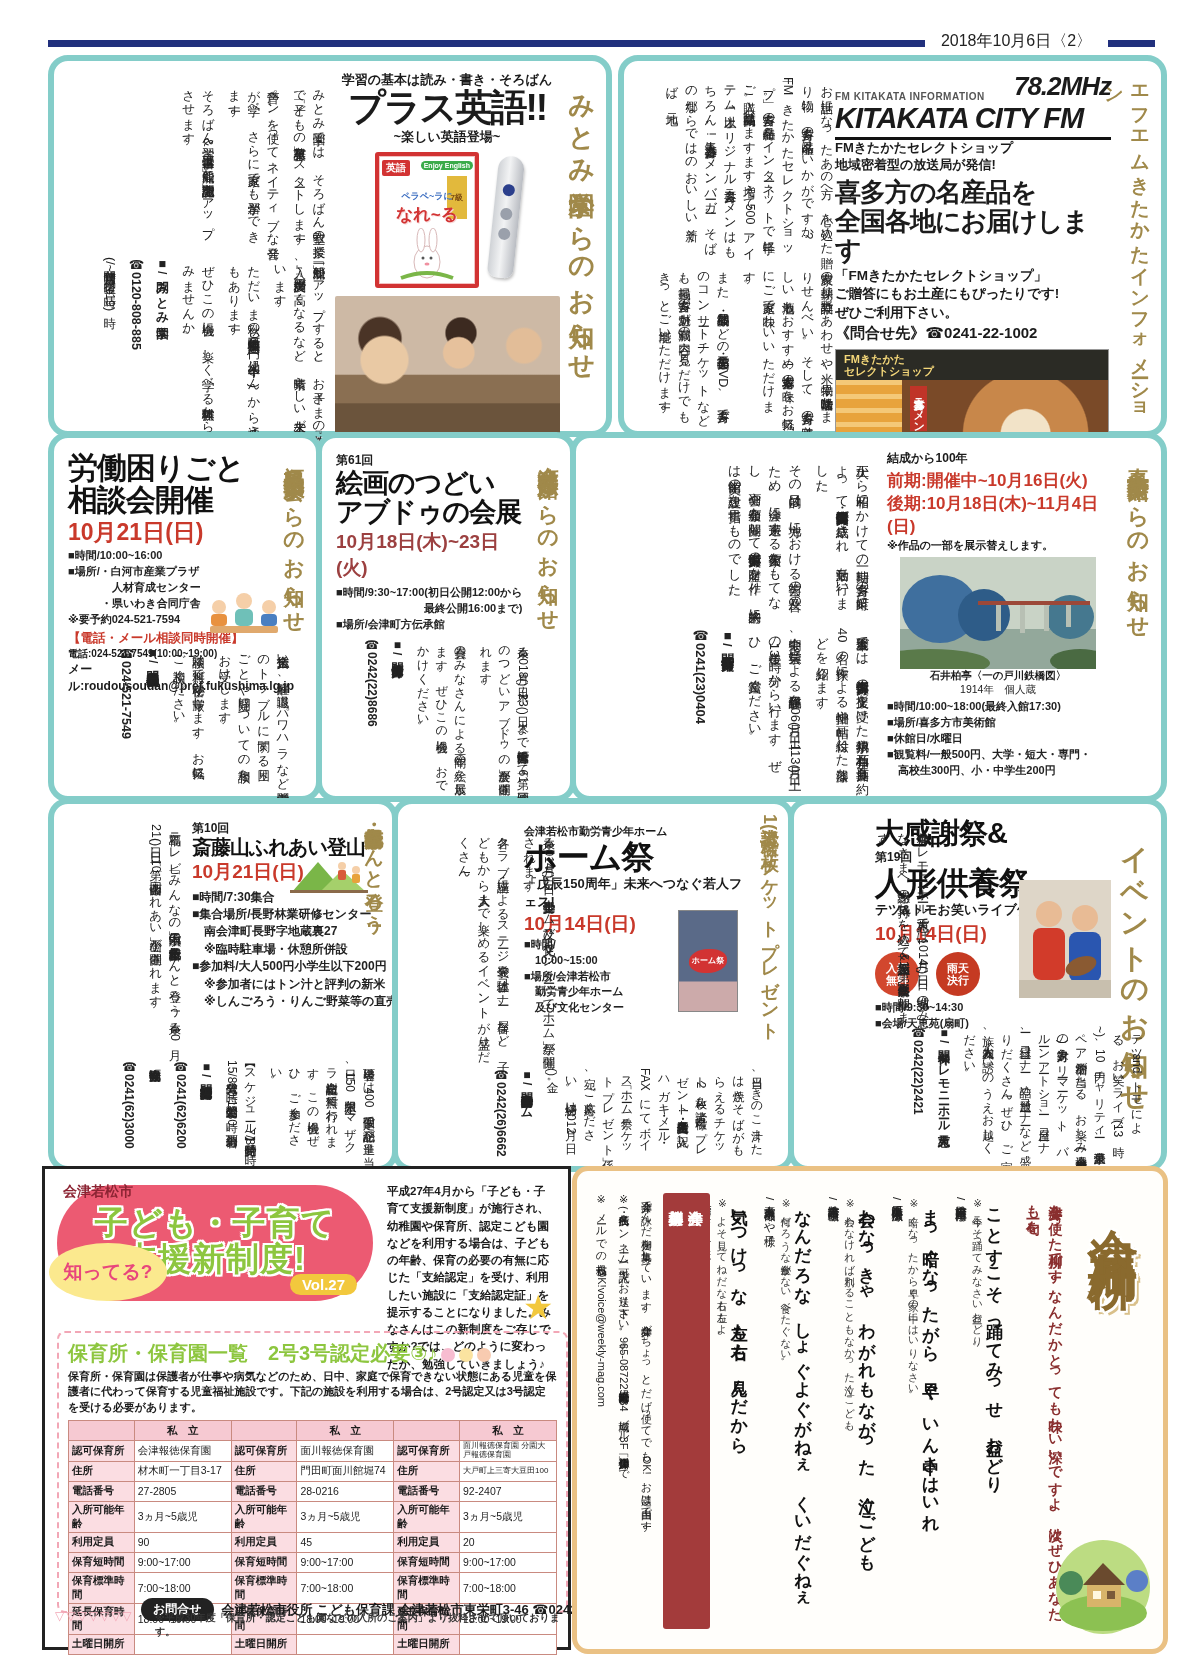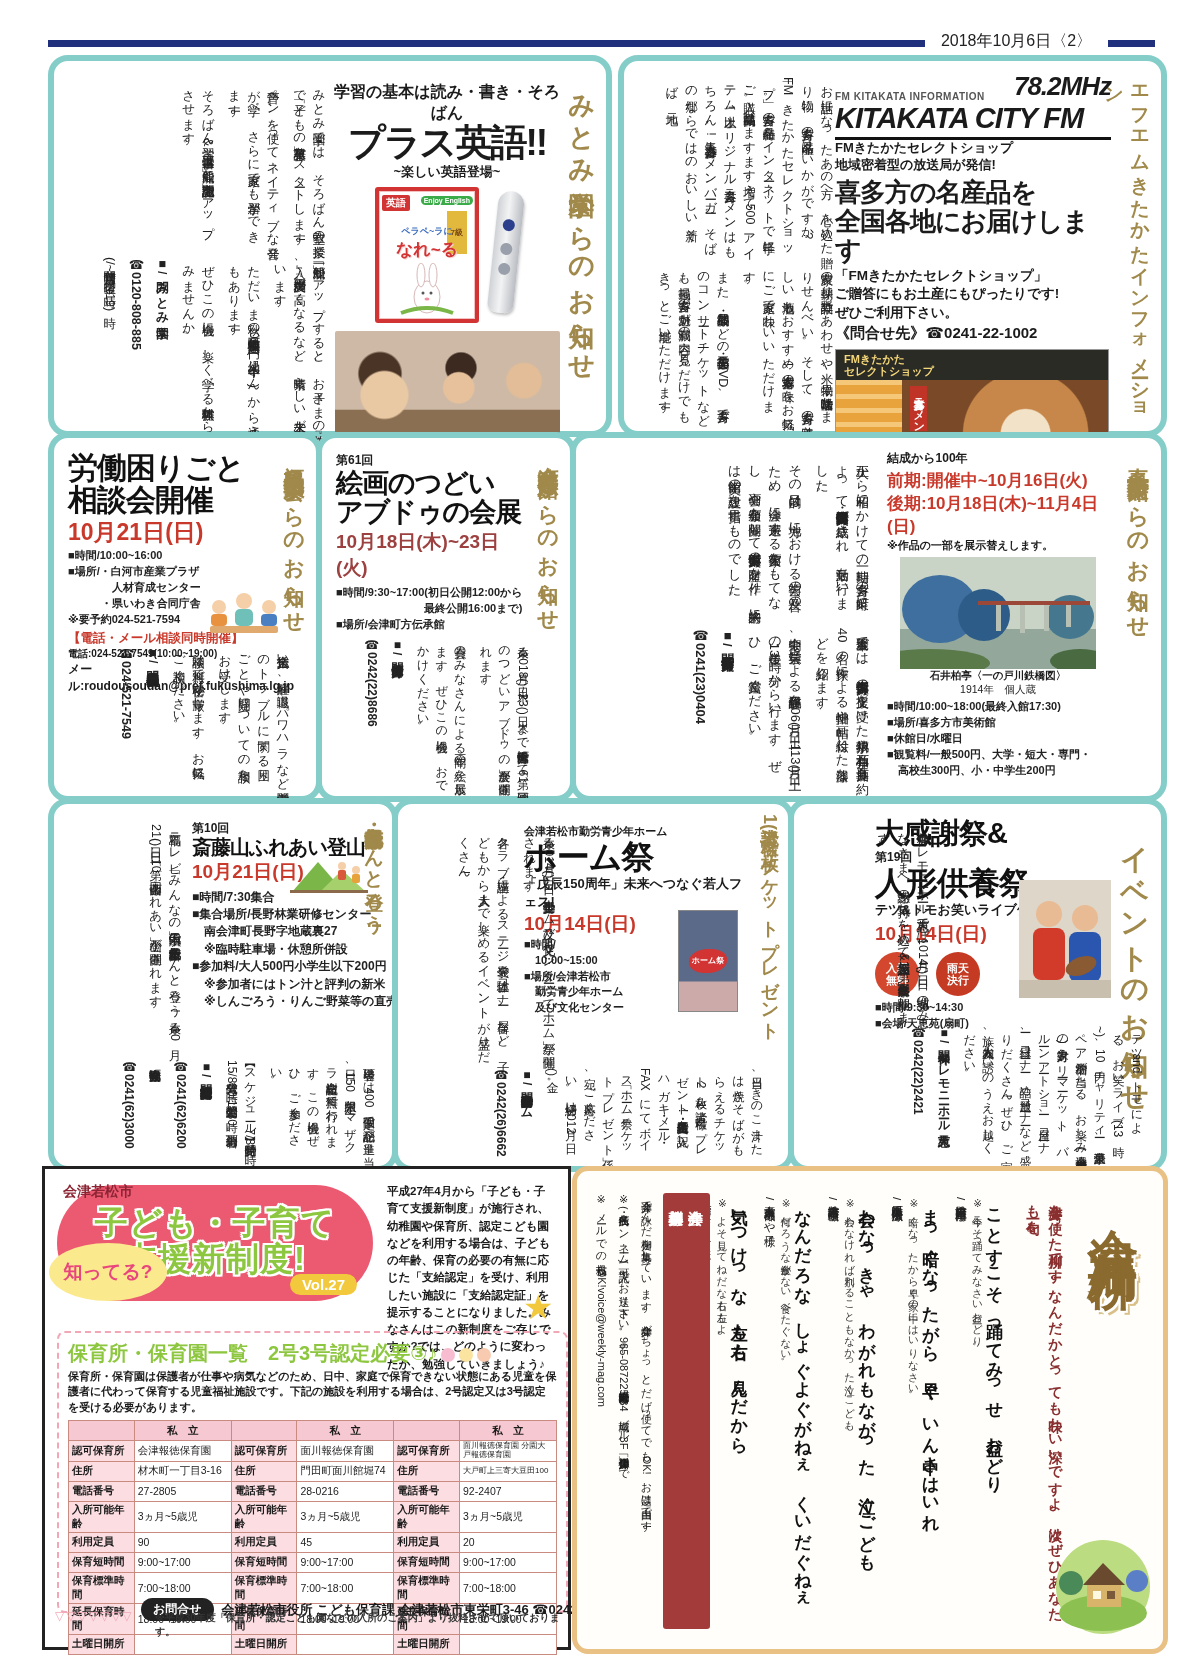--- a/index.html
+++ b/index.html
@@ -19,21 +19,21 @@
   .hblock{position:absolute;}
   .headline{font-weight:bold;color:#111;line-height:1.08;white-space:pre-line;letter-spacing:-1px;}
   .subno{font-weight:bold;font-size:12px;}
   .rdate{color:#c9392b;font-weight:bold;}
   .ddate{color:#9c4040;font-weight:bold;}
   .infolines{font-size:11px;line-height:1.45;font-weight:bold;color:#222;}
   .infolines div{white-space:pre;}
   .pre{white-space:pre-line;}
   
   .ad{position:absolute;text-align:center;}
-  .ad .catch{font-size:16px;font-weight:bold;margin-top:11px;}
+  .ad .catch{font-size:13px;font-weight:bold;}
   .ad .bigttl{font-size:37px;font-weight:bold;letter-spacing:-2px;line-height:1.05;}
   .ad .subttl{font-size:13px;font-weight:bold;}
   .ad-row{display:flex;justify-content:center;align-items:flex-start;gap:14px;margin-top:6px;}
   .book{position:relative;width:96px;height:128px;border:4px solid #d23333;background:#fff;border-radius:3px;
         box-shadow:0 0 0 1px #f3c1c1 inset;}
   .book .tag{position:absolute;left:3px;top:4px;background:#d23333;color:#fff;font-size:10px;font-weight:bold;padding:1px 4px;border-radius:2px;}
   .book .pill{position:absolute;right:2px;top:5px;background:#3bab4a;color:#fff;font-size:7px;font-weight:bold;padding:1px 3px;border-radius:6px;}
   .book .grade{position:absolute;right:8px;top:20px;background:#e2b93c;color:#7a4a12;font-size:8px;font-weight:bold;padding:16px 4px;}
   .book .mid{position:absolute;left:0;right:0;top:34px;color:#3a6cc0;font-size:9px;font-weight:bold;}
   .book .nare{position:absolute;left:0;right:0;top:47px;color:#d23333;font-size:17px;font-weight:bold;text-shadow:1px 1px 0 #f8d8d8;}
@@ -459,21 +459,21 @@
             <tr>
               <td class="lbl">認可保育所</td>
               <td class="val">会津報徳保育園</td>
               <td class="lbl">認可保育所</td>
               <td class="val">面川報徳保育園</td>
               <td class="lbl">認可保育所</td>
               <td class="val tiny">面川報徳保育園 分園大戸報徳保育園</td>
             </tr>
             <tr>
               <td class="lbl">住所</td>
-              <td class="val">材木町一丁目3-16</td>
+              <td class="val">材木町一丁目3-17</td>
               <td class="lbl">住所</td>
               <td class="val">門田町面川館堀74</td>
               <td class="lbl">住所</td>
               <td class="val tiny">大戸町上三寄大豆田100</td>
             </tr>
             <tr>
               <td class="lbl">電話番号</td>
               <td class="val">27-2805</td>
               <td class="lbl">電話番号</td>
               <td class="val">28-0216</td>

